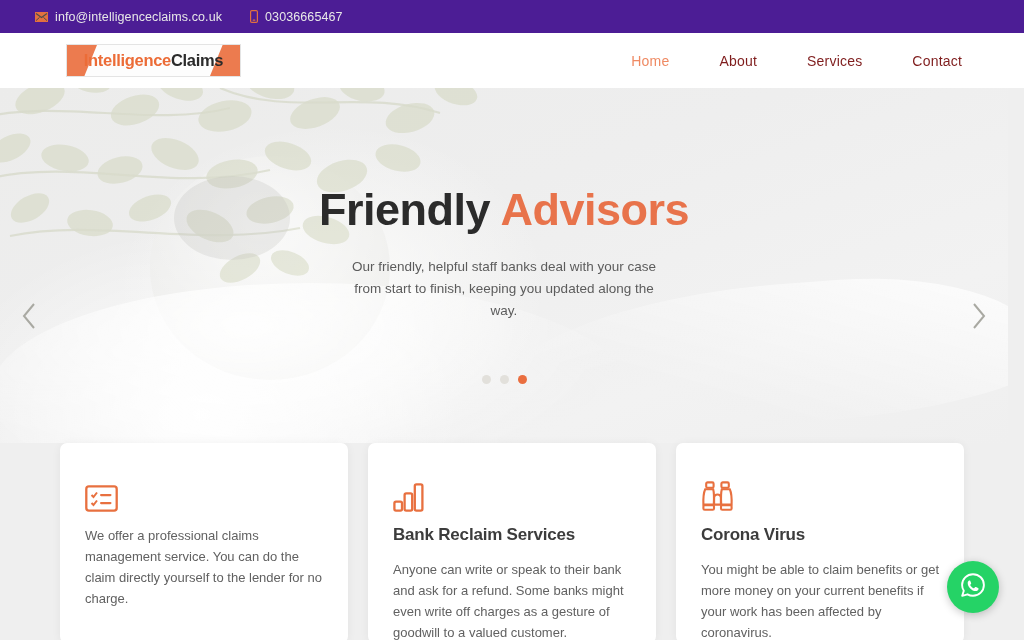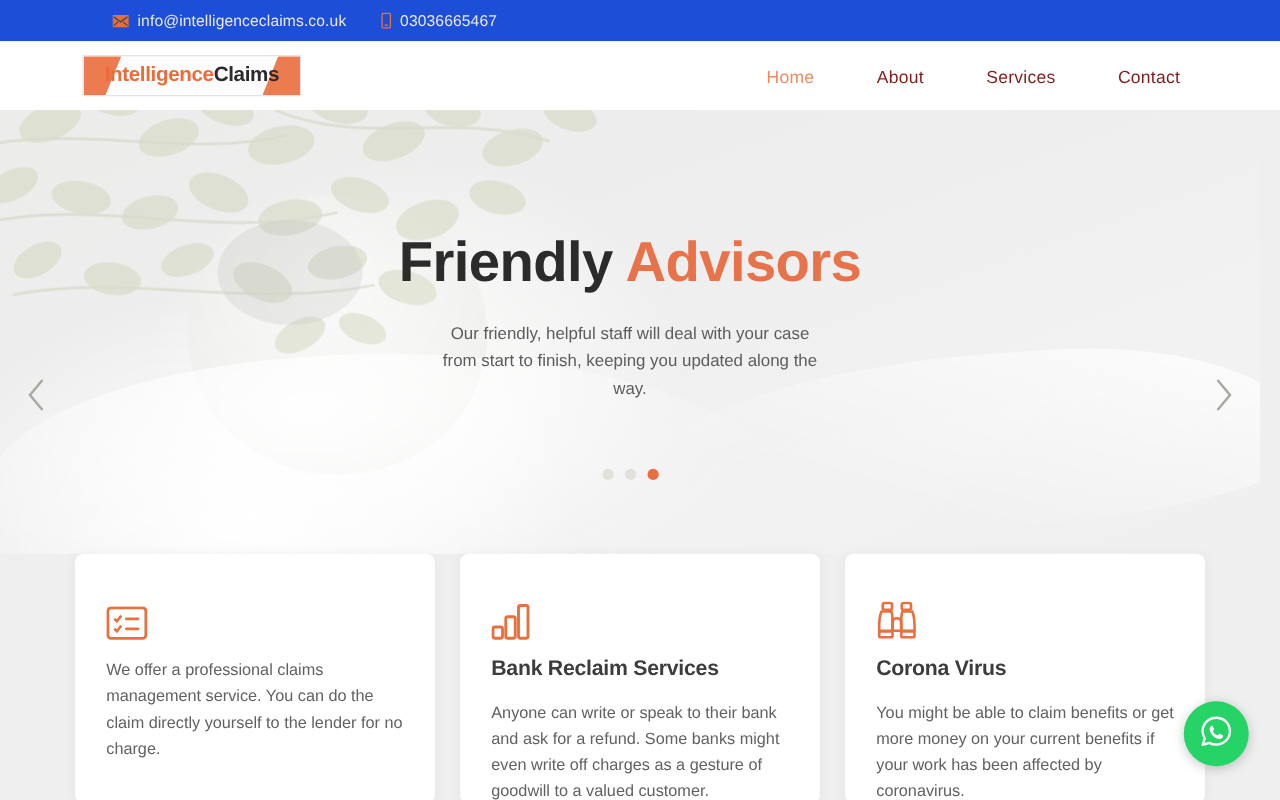--- a/index.html
+++ b/index.html
@@ -7,37 +7,37 @@
     width: 1024px; height: 640px;
     overflow: hidden;
     font-family: "Liberation Sans", sans-serif;
     background: #f1f1f1;
   }
   #page { position: relative; width: 1024px; height: 640px; overflow: hidden; background: #efefef; }
 
   
   .topbar {
     position: absolute; top: 0; left: 0; width: 1024px; height: 33px;
-    background: #1d4ed8;
+    background: #4c1d95;
     display: flex; align-items: center;
-    padding-left: 90px;
+    padding-left: 35px;
   }
   .topbar-item { display: flex; align-items: center; margin-right: 28px; }
   .topbar-text {
     color: #e8e8e8; font-size: 12.5px; letter-spacing: .1px;
     font-family: "Liberation Sans", sans-serif;
   }
   .ti-icon { margin-right: 7px; display: flex; align-items: center; }
 
   
   .header {
     position: absolute; top: 33px; left: 0; width: 1024px; height: 55px;
     background: #ffffff;
     display: flex; align-items: center; justify-content: space-between;
-    padding: 0 80px 0 66px;
+    padding: 0 62px 0 66px;
     z-index: 20;
   }
   .logo {
     position: relative; width: 175px; height: 33px;
     background: #fdfdfd;
     border: 1px solid #e4e4e4;
     display: flex; align-items: center; justify-content: center;
     overflow: hidden;
   }
   .logo-slash-l, .logo-slash-r {
@@ -235,21 +235,21 @@
       <ellipse cx="262" cy="160" rx="58" ry="42" fill="#8e8e87" opacity=".28"></ellipse>
     </svg>
 
     <div class="hero-swoosh"></div>
     <div class="hero-swoosh2"></div>
 
     <div class="hero-inner">
       <div class="hero-title">
         <span>Friendly </span><span class="ht-accent">Advisors</span>
       </div>
-      <div class="hero-sub">Our friendly, helpful staff will deal with your case from start to finish, keeping you updated along the way.</div>
+      <div class="hero-sub">Our friendly, helpful staff banks deal with your case from start to finish, keeping you updated along the way.</div>
     </div>
 
     <div class="dots">
       <span class="dot"></span>
       <span class="dot"></span>
       <span class="dot active"></span>
     </div>
 
     <div class="arrow left">
       <span>

